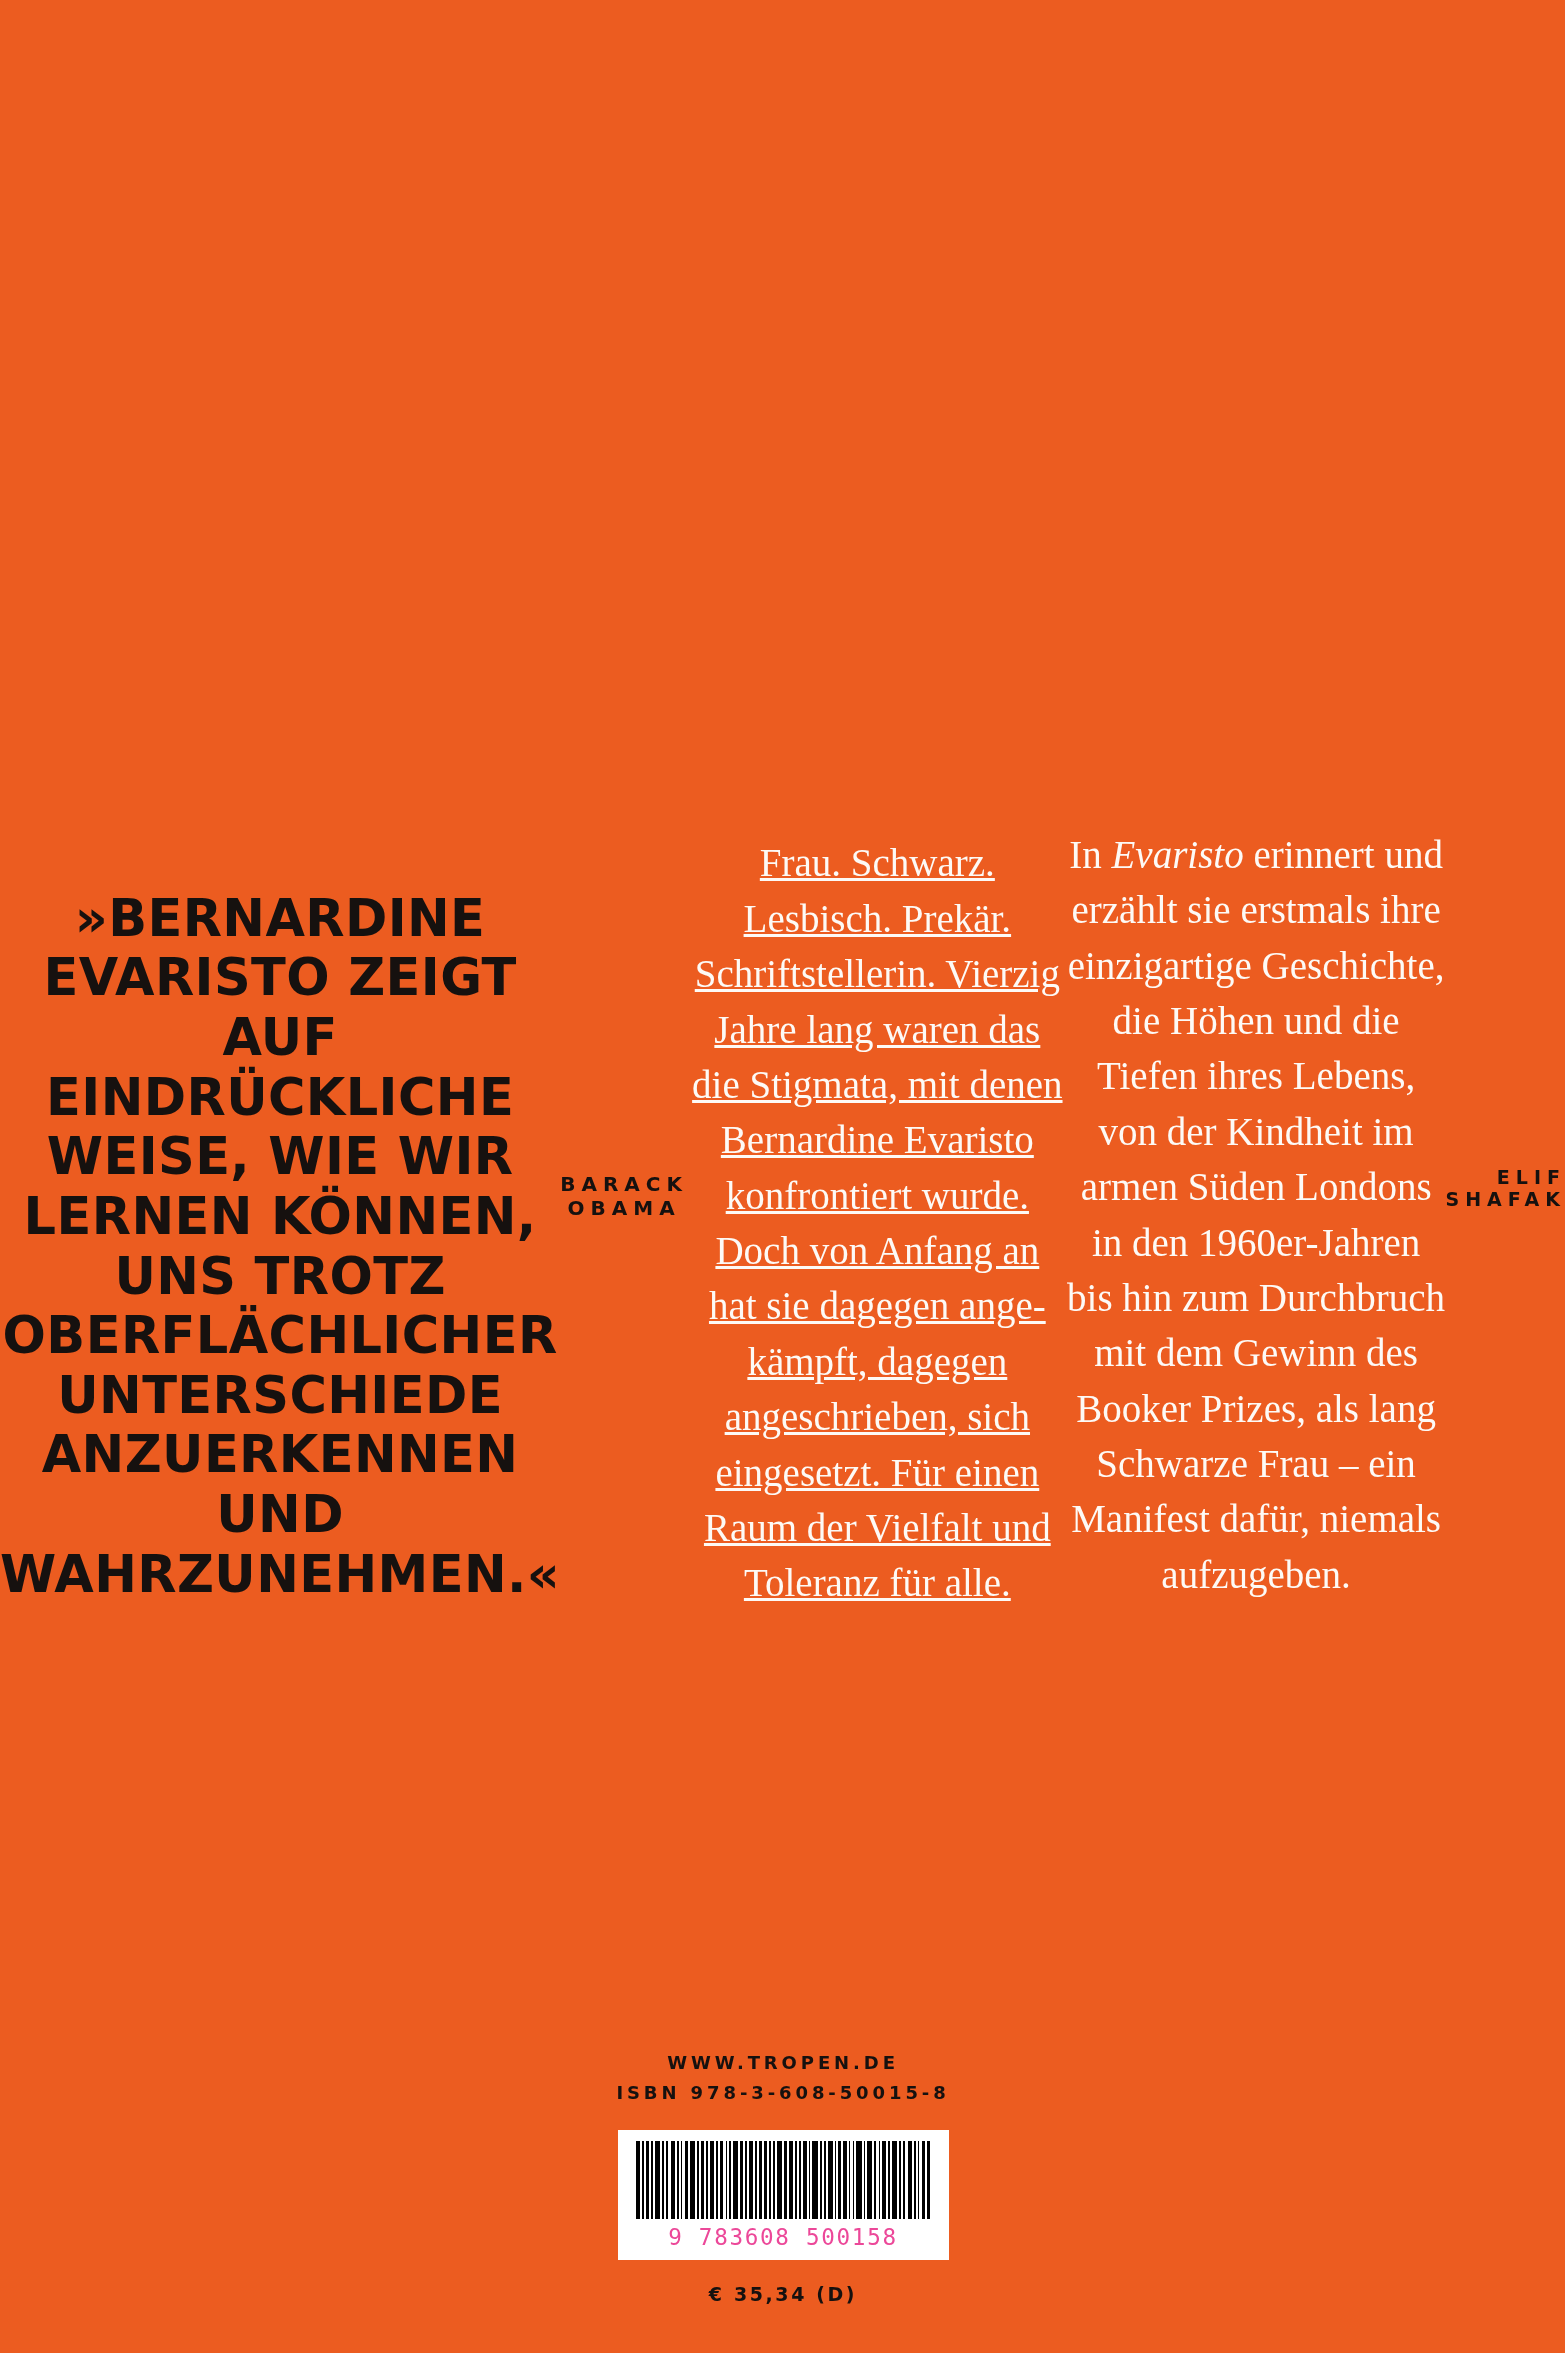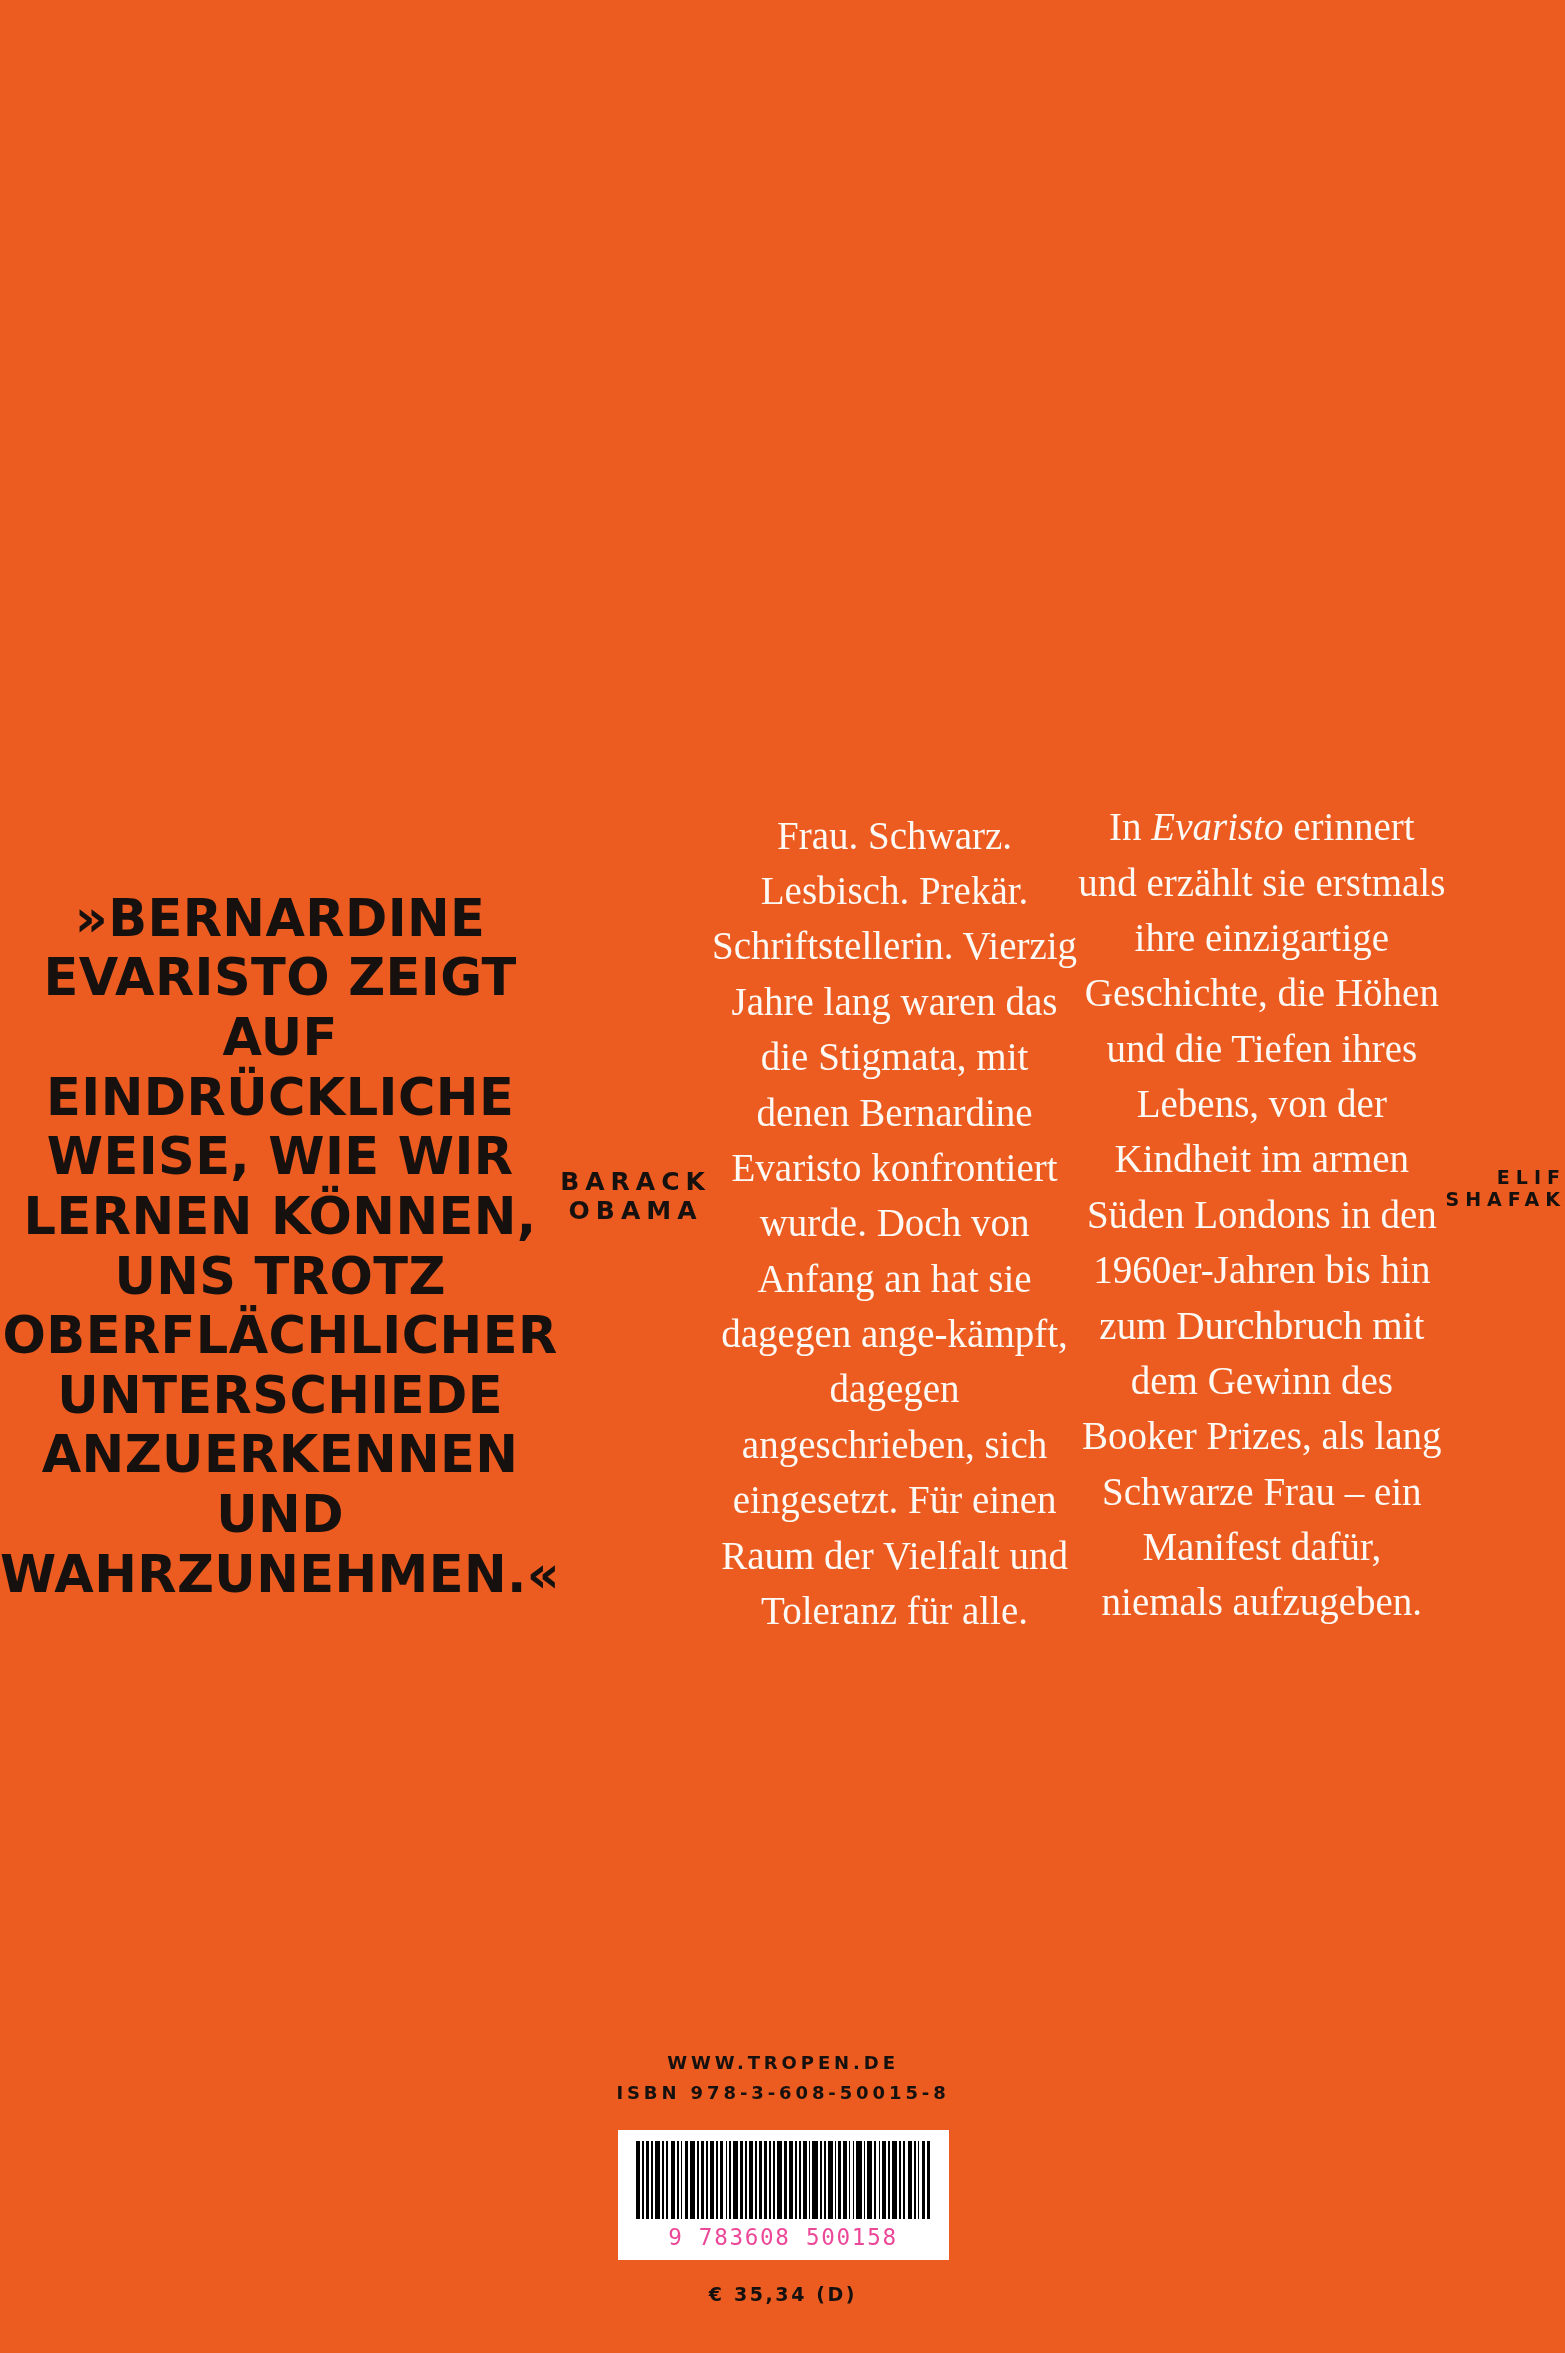--- a/index.html
+++ b/index.html
@@ -35,36 +35,36 @@
     font-size: 51px;
     line-height: 1.17;
     letter-spacing: 0.4px;
     color: #16110f;
     text-transform: uppercase;
   }
   .top-quote-attrib {
     margin-top: 37px;
     text-align: center;
     font-family: "DejaVu Sans", sans-serif;
-    font-size: 25px;
+    font-size: 20px;
     font-weight: 600;
     letter-spacing: 6px;
     color: #16110f;
   }
 
   
   .blurb {
     width: 1200px;
     text-align: center;
     color: #fdfaf6;
     font-size: 39px;
     line-height: 1.42;
     font-family: "Liberation Serif", serif;
   }
-  .blurb.first { margin-top: 92px; }
+  .blurb.first { margin-top: 92px; text-decoration: underline; }
   .blurb.second { margin-top: 75px; }
   .blurb em { font-style: italic; }
 
   
   .bottom-quote {
     margin-top: 80px;
     width: 1096px;
     text-align: center;
     color: #16110f;
     font-size: 38px;

